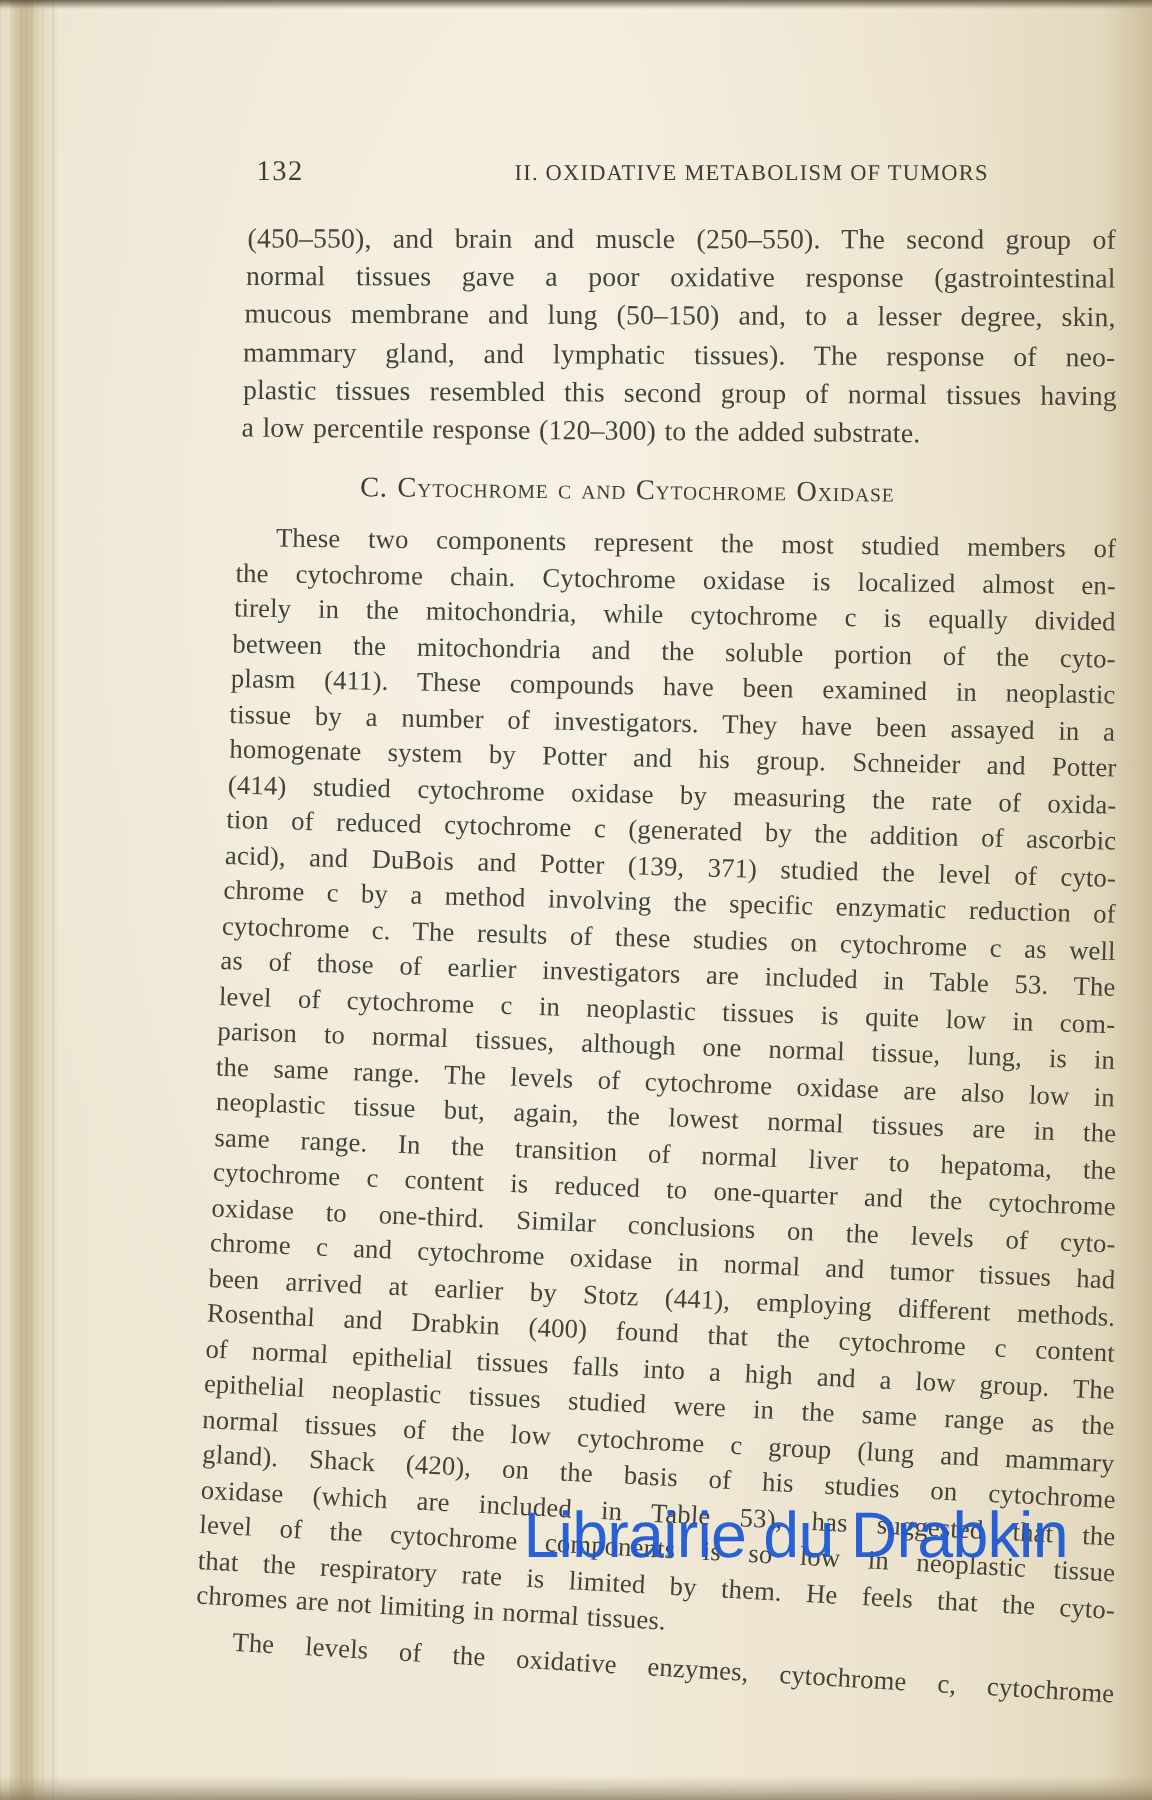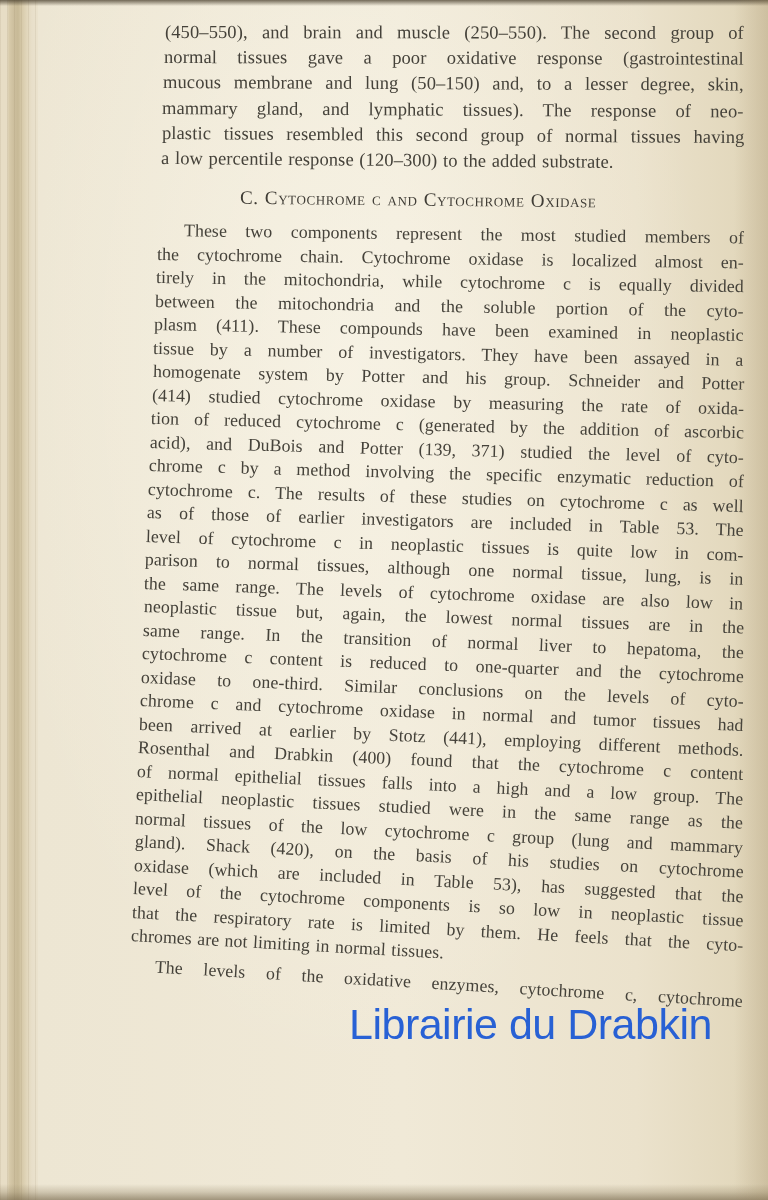--- a/index.html
+++ b/index.html
@@ -48,20 +48,24 @@
     color:#1e5ad5;letter-spacing:-.5px;white-space:nowrap;opacity:.95;}
 </style>
 </head>
 <body>
 
 <div class="photo">
   <div class="page-edges"></div>
   <div class="page"></div>
 
   <div class="textcol">
+    <div class="header">
+      <span class="pagenum">132</span>
+      <span class="runhead">II. OXIDATIVE METABOLISM OF TUMORS</span>
+    </div>
 
     <div class="para p1">
       <div class="pline" style="width: 578.9px; margin-left: -0.9px; transform: rotate(0.082deg);">(450–550), and brain and muscle (250–550). The second group of</div>
       <div class="pline" style="width: 579.8px; margin-left: -1.8px; transform: rotate(0.164deg);">normal tissues gave a poor oxidative response (gastrointestinal</div>
       <div class="pline" style="width: 580.7px; margin-left: -2.7px; transform: rotate(0.246deg);">mucous membrane and lung (50–150) and, to a lesser degree, skin,</div>
       <div class="pline" style="width: 581.6px; margin-left: -3.6px; transform: rotate(0.328deg);">mammary gland, and lymphatic tissues). The response of neo-</div>
       <div class="pline" style="width: 582.5px; margin-left: -4.5px; transform: rotate(0.41deg);">plastic tissues resembled this second group of normal tissues having</div>
       <div class="pline last" style="width: 583.4px; margin-left: -5.4px; transform: rotate(0.492deg);">a low percentile response (120–300) to the added substrate.</div>
     </div>
 

